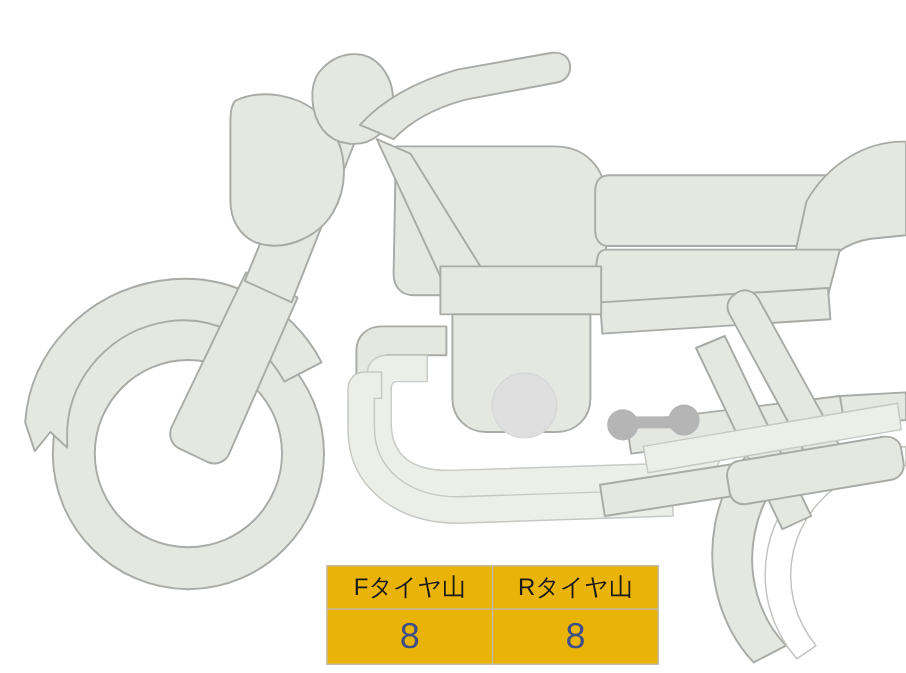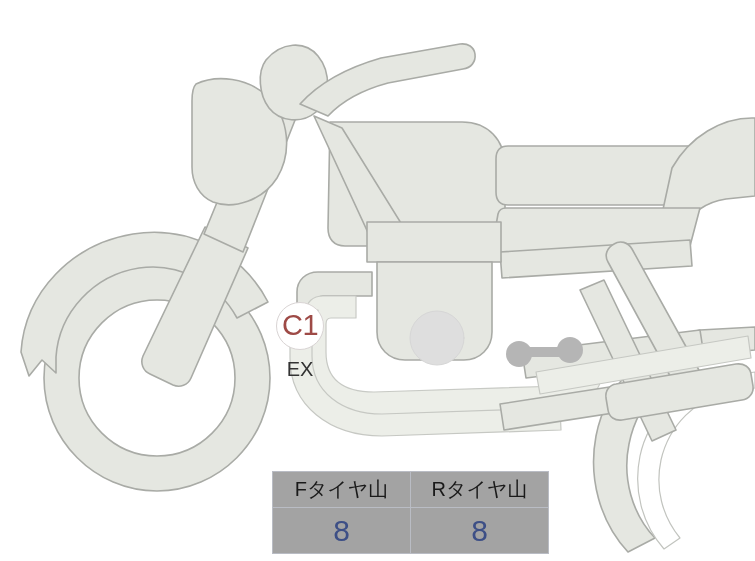--- a/index.html
+++ b/index.html
@@ -70,21 +70,21 @@
     font-family: "Liberation Sans", "DejaVu Sans", sans-serif;
     white-space: nowrap;
   }
 
   
   .measure-table {
     position: absolute;
     left: 272px;
     top: 471px;
     border-collapse: collapse;
-    background: #a3a3a3;
+    background: #eab308;
   }
   .measure-table th,
   .measure-table td {
     border: 1px solid #b9bcc4;
     width: 138px;
     box-sizing: border-box;
     text-align: center;
     padding: 0;
   }
   .measure-table th {
@@ -316,25 +316,20 @@
                C 605 391 609 385 616 384 Z"></path>
     </g>
 
     <g stroke="none" fill="#b5b5b5">
       <circle cx="519" cy="354" r="13"></circle>
       <circle cx="570" cy="350" r="13"></circle>
       <rect x="519" y="347" width="52" height="10"></rect>
     </g>
   </svg>
 
-  <div class="marker-wrap">
-    <div class="marker-circle"></div>
-    <div class="marker-code">C1</div>
-    <div class="marker-sublabel">EX</div>
-  </div>
 
   <table class="measure-table">
     <thead>
       <tr>
         <th>Fタイヤ山</th>
         <th>Rタイヤ山</th>
       </tr>
     </thead>
     <tbody>
       <tr>

